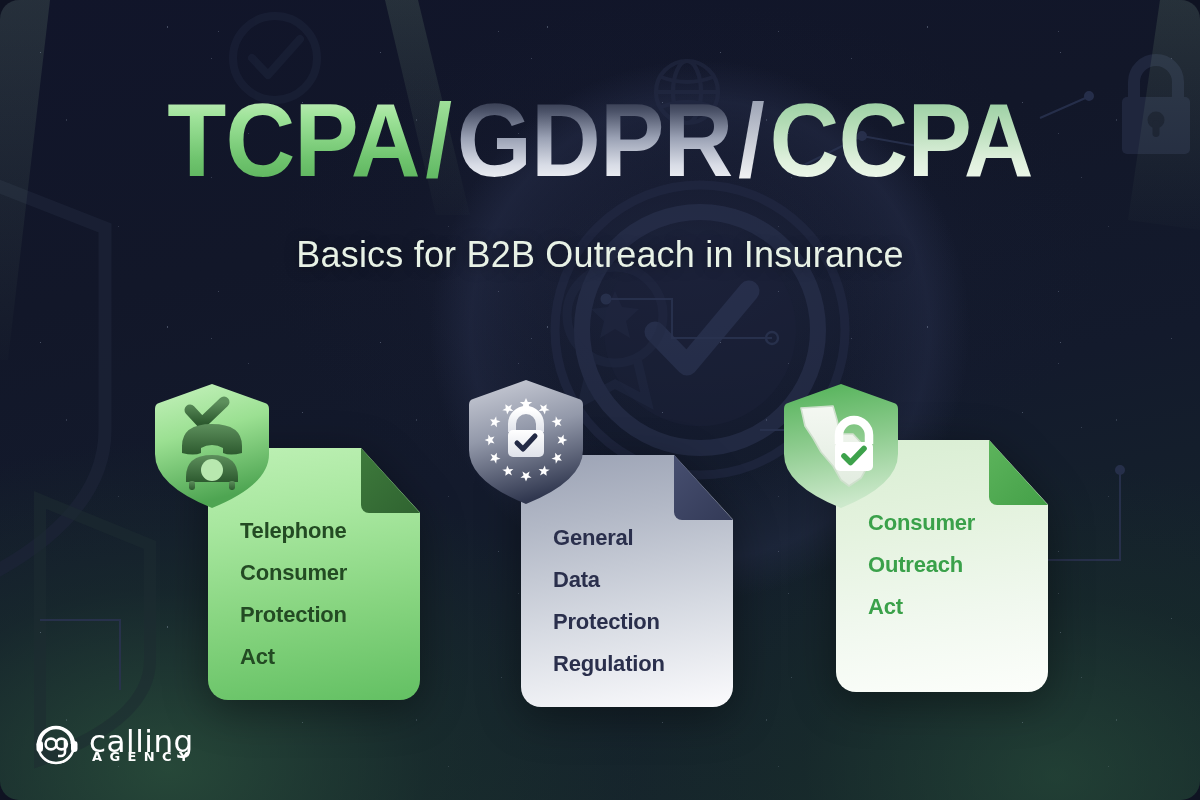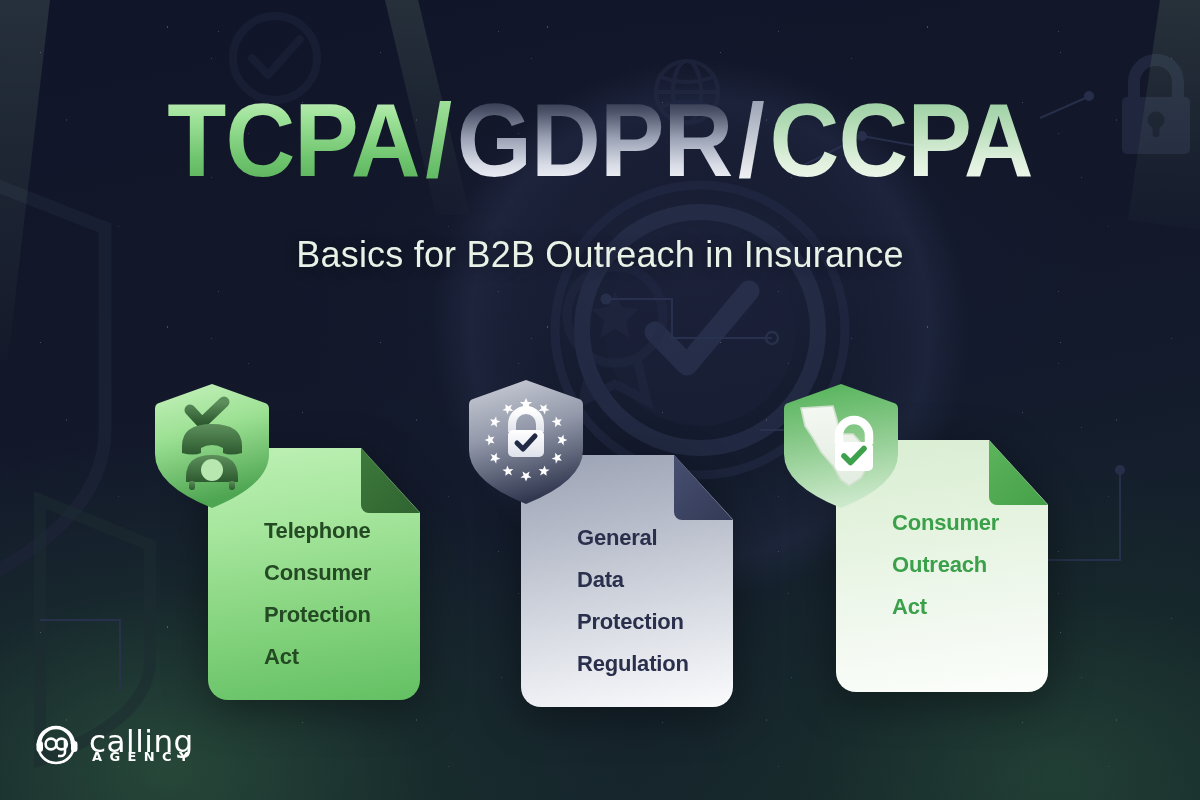--- a/index.html
+++ b/index.html
@@ -14,20 +14,21 @@
 
   .stage {
     position:relative;
     width:1200px; height:800px;
     overflow:hidden;
     background:
       radial-gradient(ellipse 620px 430px at 14% 96%, rgba(46,88,62,0.70) 0%, rgba(30,60,46,0.34) 42%, rgba(18,30,34,0.0) 76%),
       radial-gradient(ellipse 560px 400px at 88% 97%, rgba(40,78,58,0.62) 0%, rgba(26,52,42,0.28) 45%, rgba(18,30,34,0.0) 78%),
       radial-gradient(ellipse 520px 330px at 57% 33%, rgba(40,47,78,0.46) 0%, rgba(24,29,52,0.14) 55%, rgba(16,20,36,0) 80%),
       linear-gradient(168deg, #11152a 0%, #121729 30%, #131a2c 55%, #15222c 78%, #17282c 100%);
+    border-radius: 19px;
   }
 
   
   .bg { position:absolute; inset:0; pointer-events:none; }
   .bg svg { position:absolute; inset:0; width:1200px; height:800px; }
 
   .stars { position:absolute; inset:0; opacity:.55;
     background-image:
       radial-gradient(1px 1px at 12% 18%, rgba(200,215,240,.55) 50%, transparent 51%),
       radial-gradient(1px 1px at 27% 62%, rgba(200,215,240,.40) 50%, transparent 51%),
@@ -117,21 +118,21 @@
   }
 
   .card .labels{
     position:absolute;
     left:32px; top:62px; right:12px;
     font-size:22px;
     font-weight:700;
     line-height:42px;
     letter-spacing:-.2px;
   }
-  .card .labels div{ white-space:nowrap;margin-left:24px; }
+  .card .labels div{ white-space:nowrap; }
 
   
   #card-tcpa { left:208px; top:448px; }
   #card-tcpa .paper{ background:linear-gradient(172deg,#bdf0b4 0%, #a8e79f 28%, #86d47f 64%, #63c063 100%); }
   #card-tcpa .fold { background:linear-gradient(135deg,#3e7a3c 0%, #2f6330 100%); }
   #card-tcpa .labels{ color:#234a23; }
 
   
   #card-gdpr { left:521px; top:455px; }
   #card-gdpr .paper{ background:linear-gradient(170deg,#9ba2b4 0%, #b2b8c6 26%, #d6dae2 62%, #fbfbfd 100%); }

